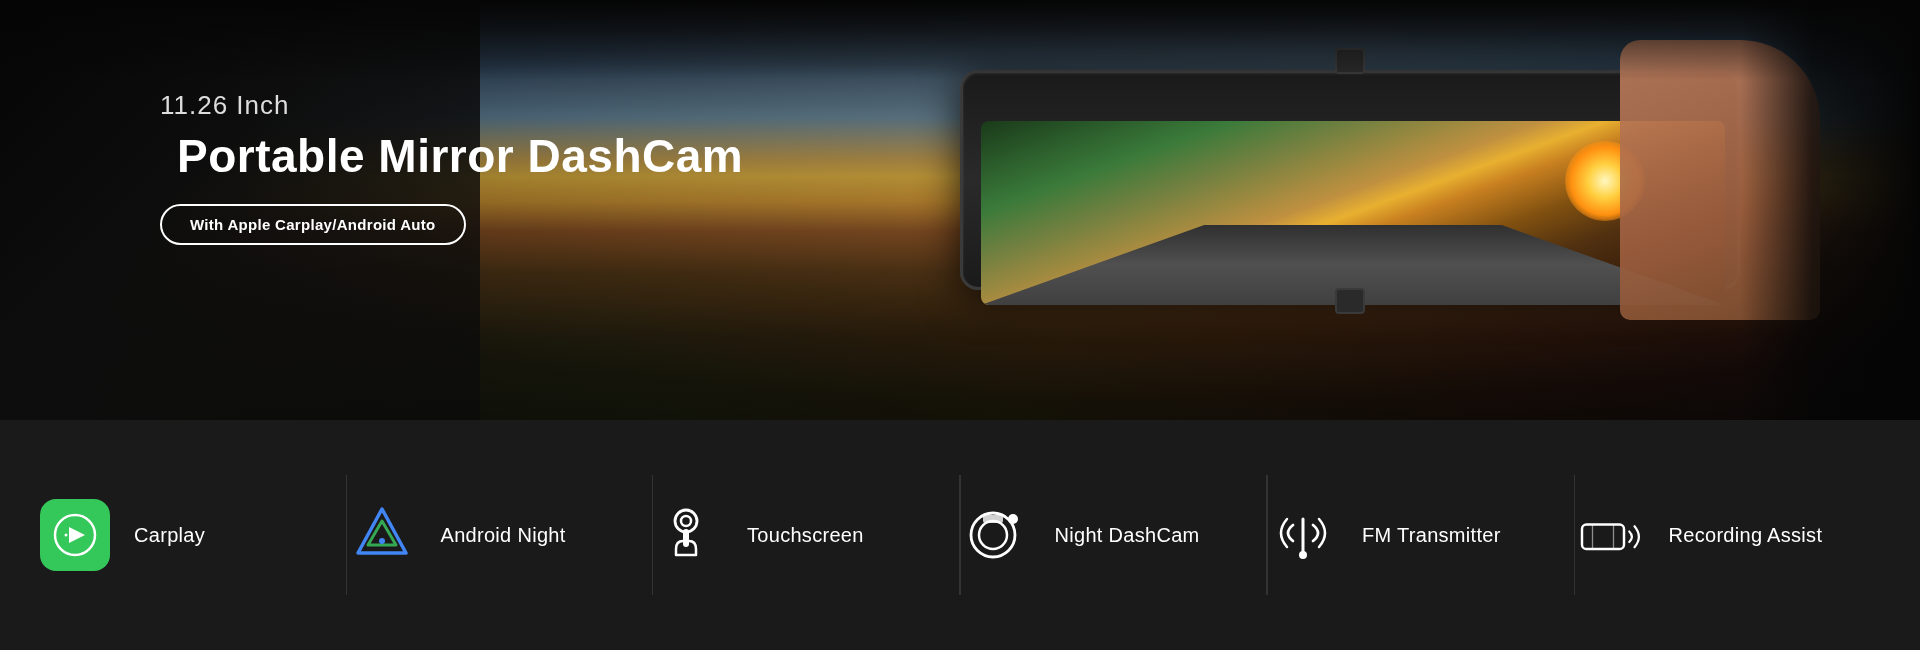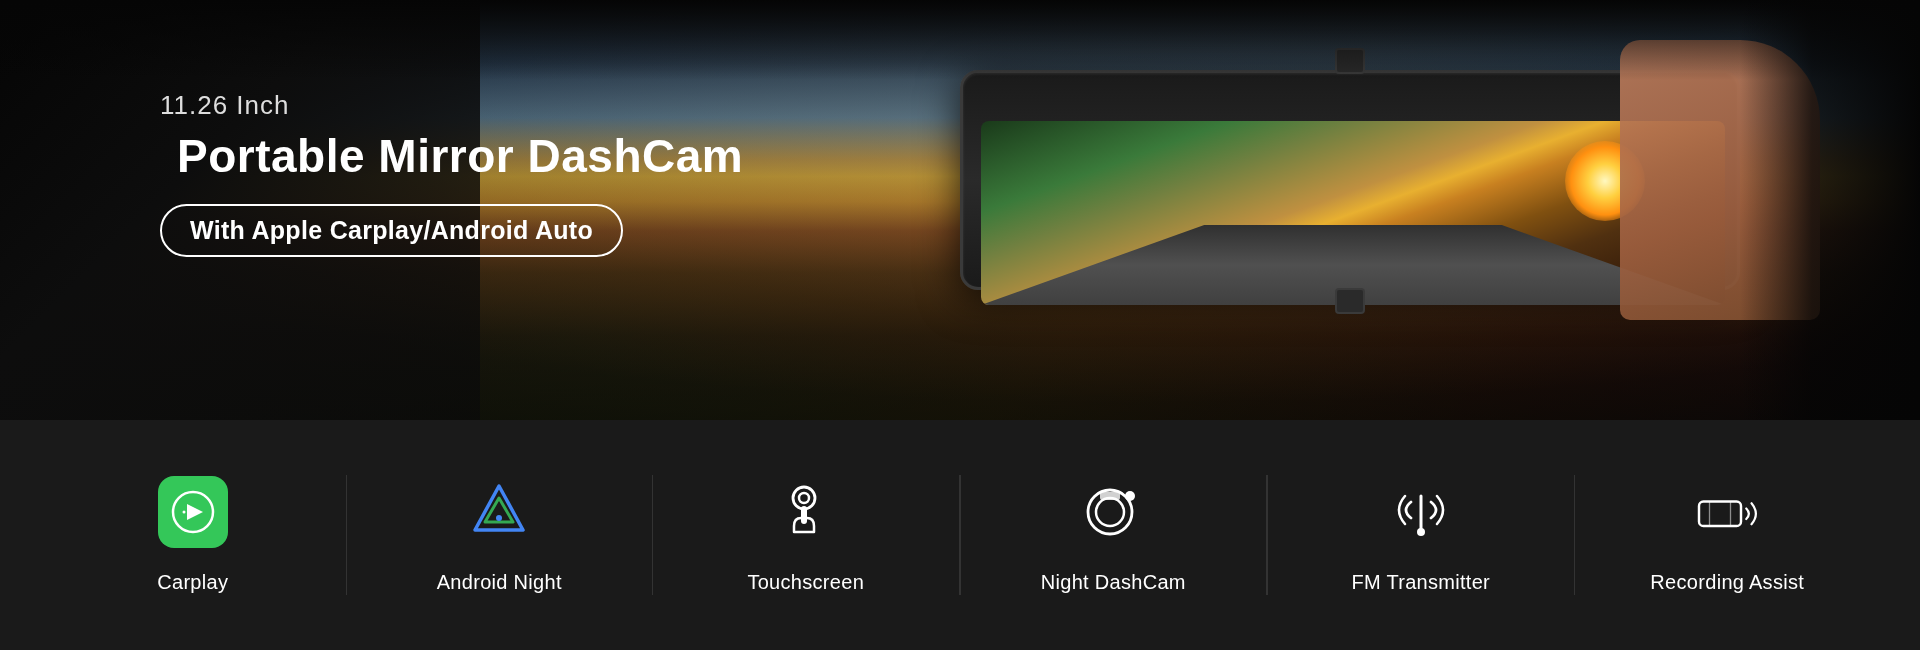--- a/index.html
+++ b/index.html
@@ -86,21 +86,21 @@
       margin-bottom: 22px;
       letter-spacing: 0.5px;
       margin-left: 17px;
     }
 
     .badge {
       display: inline-block;
       border: 2.5px solid #fff;
       border-radius: 30px;
       padding: 10px 28px;
-      font-size: 25px;
+      font-size: 15px;
       font-weight: 700;
       color: #fff;
       letter-spacing: 0.3px;
     }
 
     
     .device-area {
       position: absolute;
       right: 0;
       top: 0;
@@ -221,21 +221,20 @@
       height: 230px;
       background: #1a1a1a;
       display: flex;
       align-items: center;
       justify-content: space-around;
       padding: 0 40px;
     }
 
     .feature-item {
       display: flex;
-      flex-direction: column;
       align-items: center;
       gap: 24px;
       flex: 1;
     }
 
     .feature-icon {
       width: 70px;
       height: 70px;
       display: flex;
       align-items: center;

